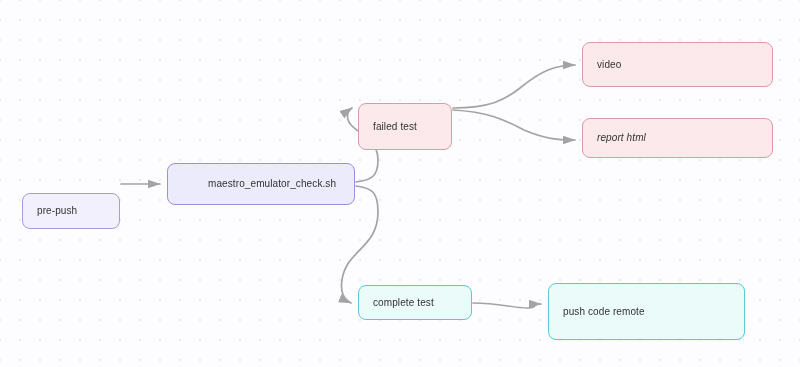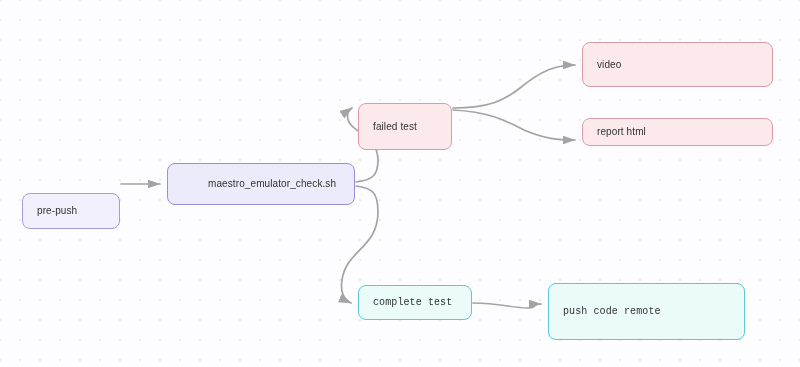--- a/index.html
+++ b/index.html
@@ -40,21 +40,21 @@
     color: #333333;
     z-index: 2;
   }
   .node-label {
     white-space: nowrap;
     line-height: 1;
   }
   .n-purple { background: #f2f0fc; border-color: #a79ae0; }
   .n-purple-strong { background: #ecebfb; border-color: #9b8ee0; padding-left: 40px; }
   .n-pink { background: #fbe9ec; border-color: #dc9aa6; }
-  .n-teal { background: #eafbfa; border-color: #5cc9d2; font-family: Liberation Mono, monospace; }
+  .n-teal { background: #eafbfa; border-color: #5cc9d2; }
 </style>
 </head>
 <body>
 
 <div id="canvas">
 
   <svg id="edge-layer" viewBox="0 0 800 367" xmlns="http://www.w3.org/2000/svg">
     <defs>
       <marker id="arrow" markerWidth="9" markerHeight="9" refX="7.2" refY="3.1" orient="auto" markerUnits="strokeWidth">
         <path d="M 0 0.5 L 7.6 3.1 L 0 5.7 z" fill="#a3a3a3"></path>
@@ -76,21 +76,21 @@
       </div>
       <div class="node n-purple-strong" style="left: 167px; top: 163px; width: 188px; height: 42px;">
         <span class="node-label">maestro_emulator_check.sh</span>
       </div>
       <div class="node n-pink" style="left: 358px; top: 87px; width: 94px; height: 47px; margin-top: 16px;">
         <span class="node-label">failed test</span>
       </div>
       <div class="node n-pink" style="left: 582px; top: 42px; width: 191px; height: 45px;">
         <span class="node-label">video</span>
       </div>
-      <div class="node n-pink" style="left: 582px; top: 118px; width: 191px; height: 28px;">
+      <div class="node n-pink" style="left: 582px; top: 118px; width: 191px; height: 40px; font-style: italic;">
         <span class="node-label">report html</span>
       </div>
       <div class="node n-teal" style="left: 358px; top: 285px; width: 114px; height: 35px;">
         <span class="node-label">complete test</span>
       </div>
       <div class="node n-teal" style="left: 548px; top: 283px; width: 197px; height: 57px;">
         <span class="node-label">push code remote</span>
       </div>
     </div>
 

